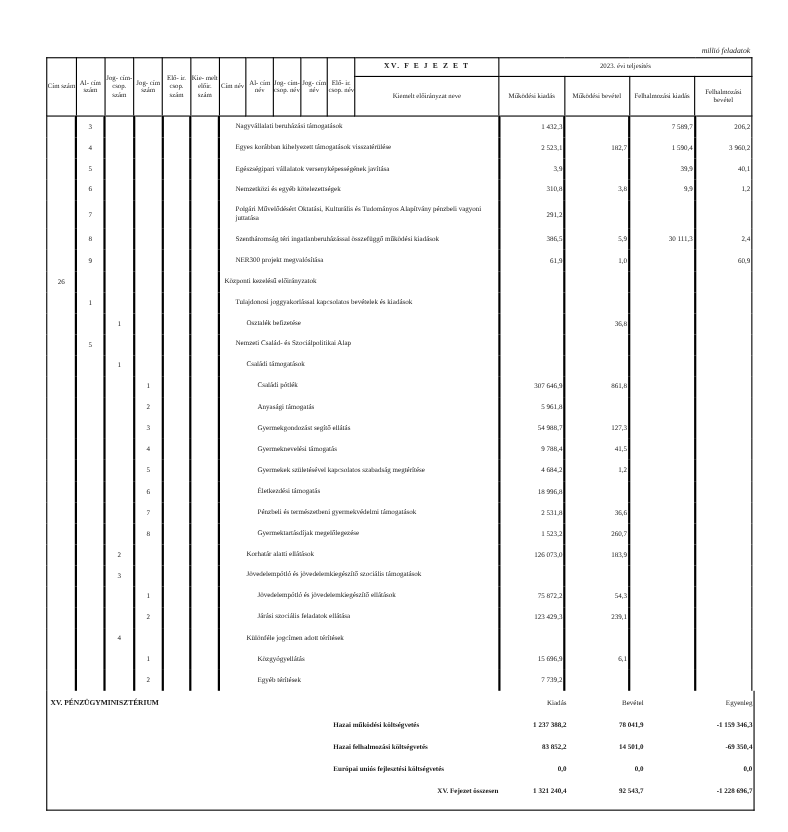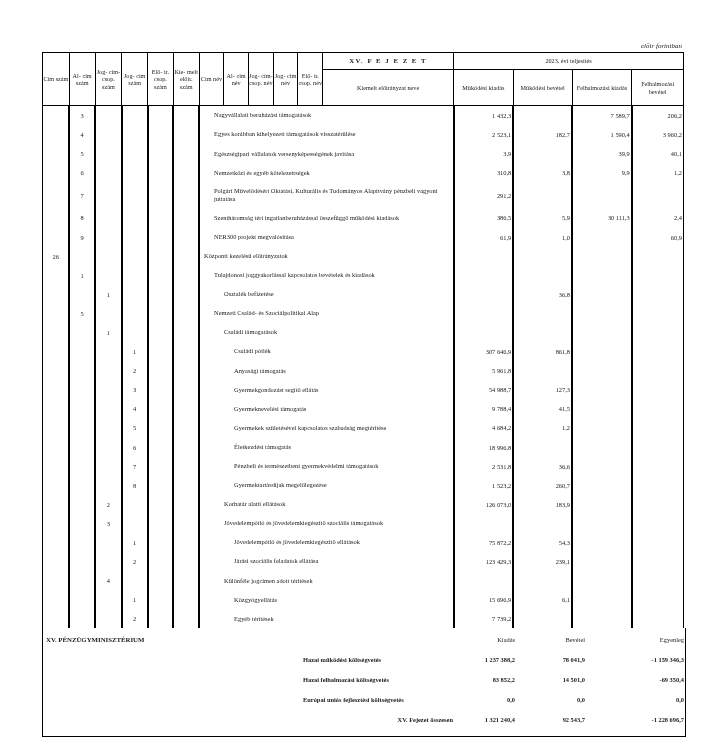--- a/index.html
+++ b/index.html
@@ -26,21 +26,21 @@
   .srow span { position:absolute; }
   .lbl { left:260px; font-weight:bold; }
   .c1 { right:170px; text-align:right; }
   .c2 { right:100px; text-align:right; }
   .c3 { right:1px; text-align:right; }
   .b { font-weight:bold; }
 </style>
 </head>
 <body>
 
-<div class="unit">előir forintban</div>
+<div class="unit">millió feladatok</div>
 
 <div class="page">
   <table class="main">
     <colgroup>
       <col style="width:26px">
         <col style="width:25px">
         <col style="width:26px">
         <col style="width:25px">
         <col style="width:25px">
         <col style="width:25px">

